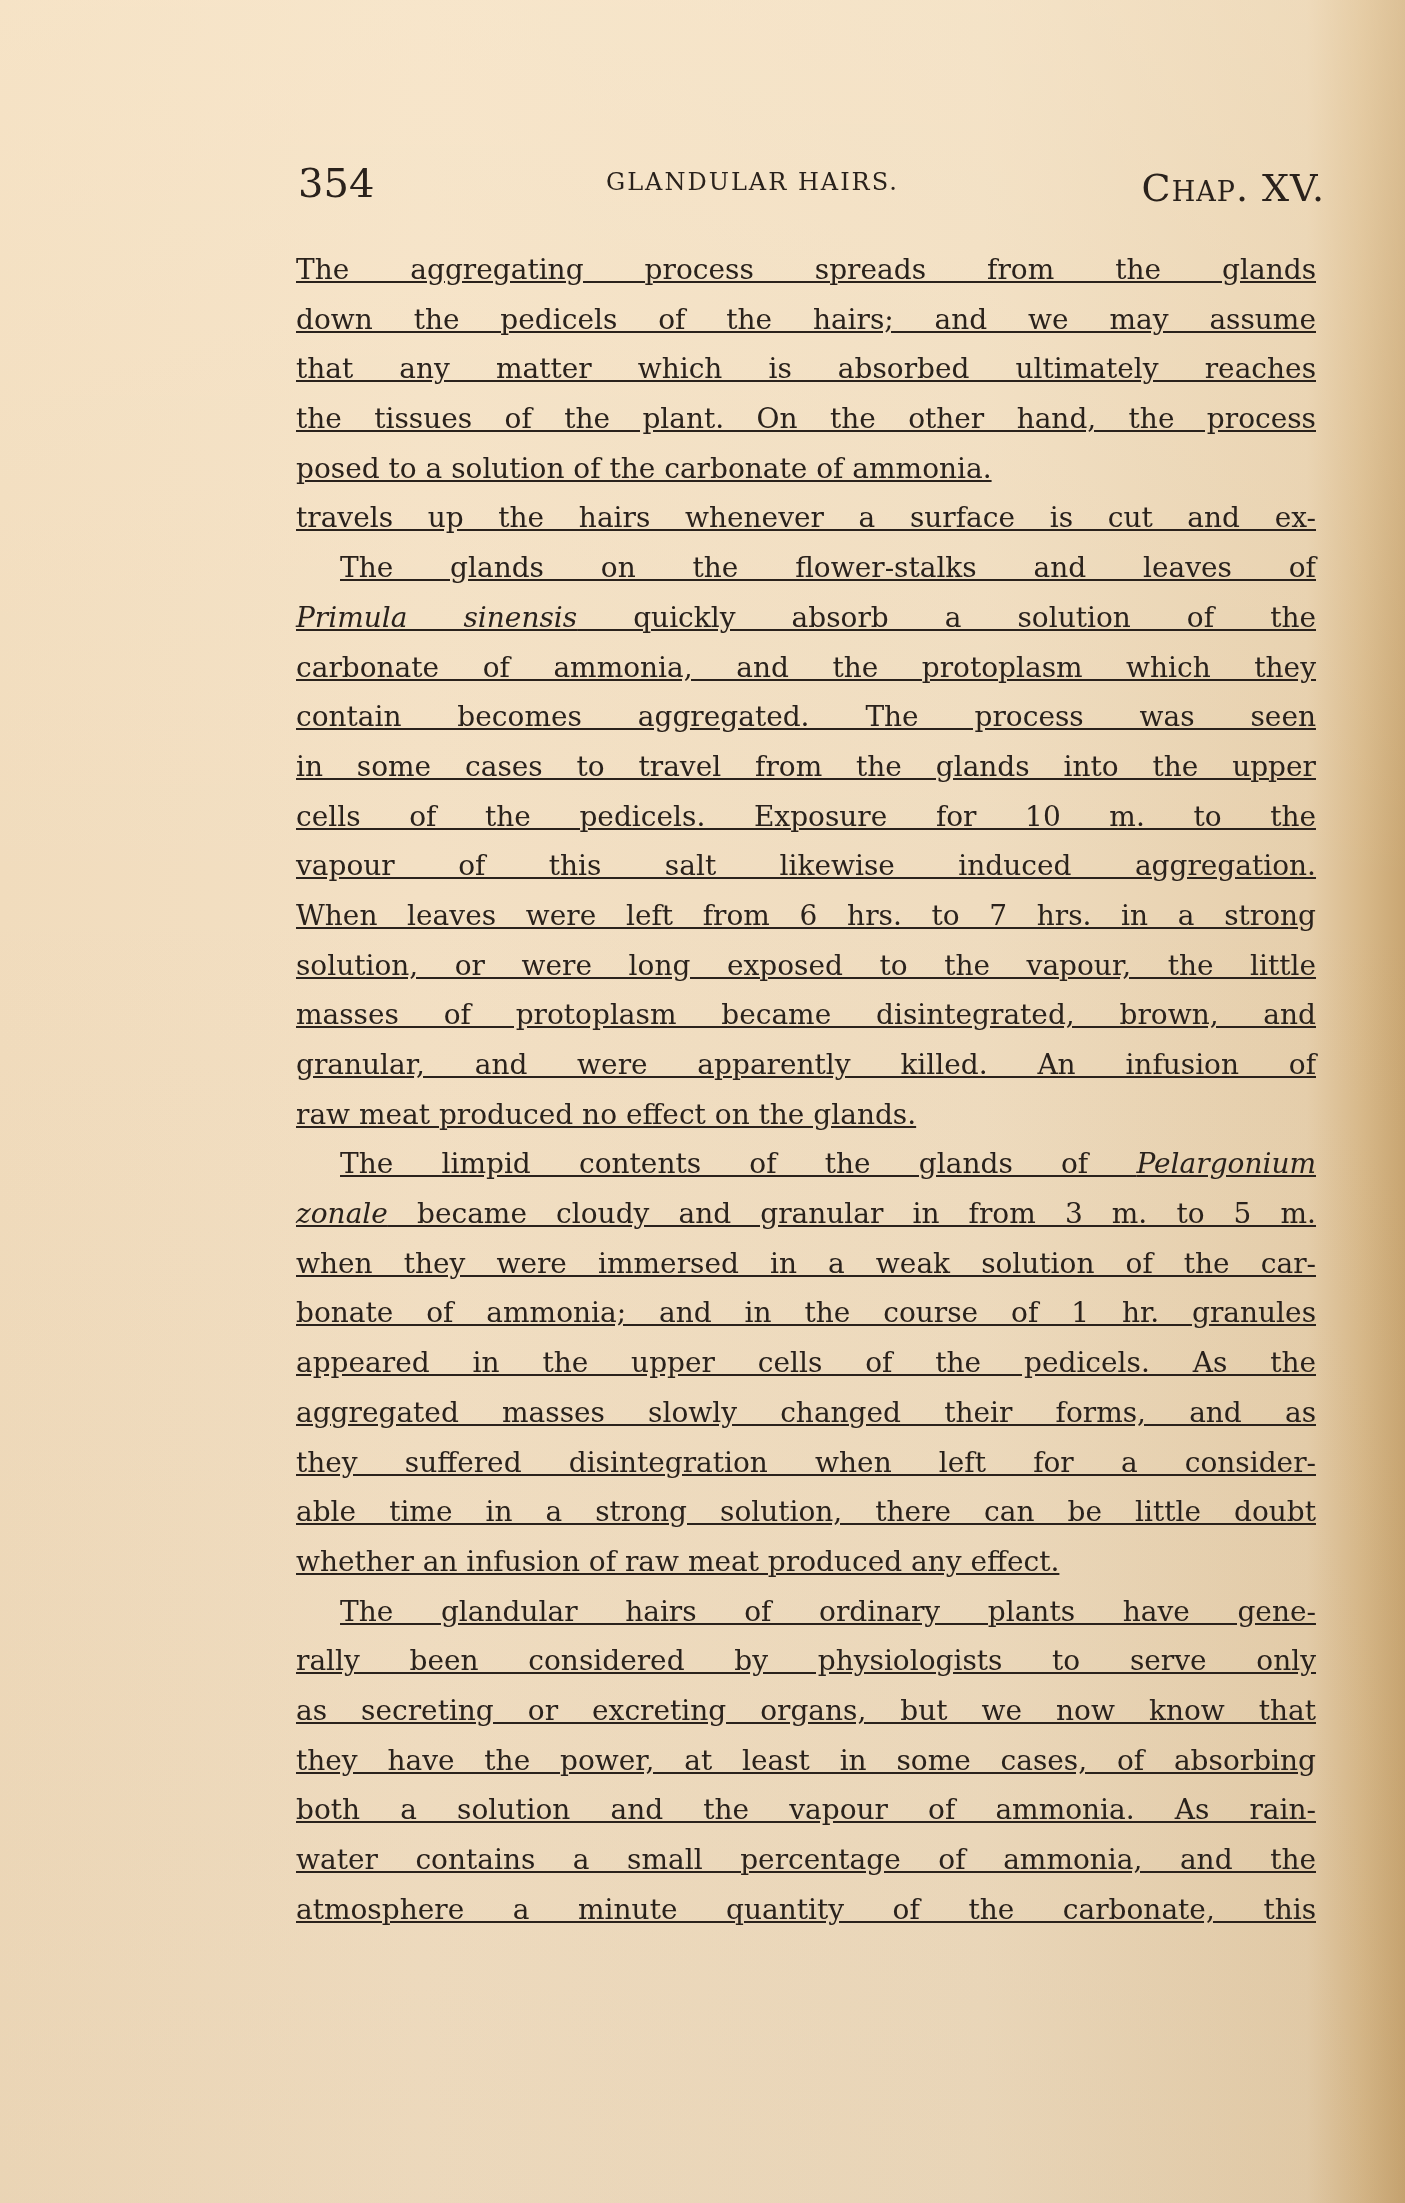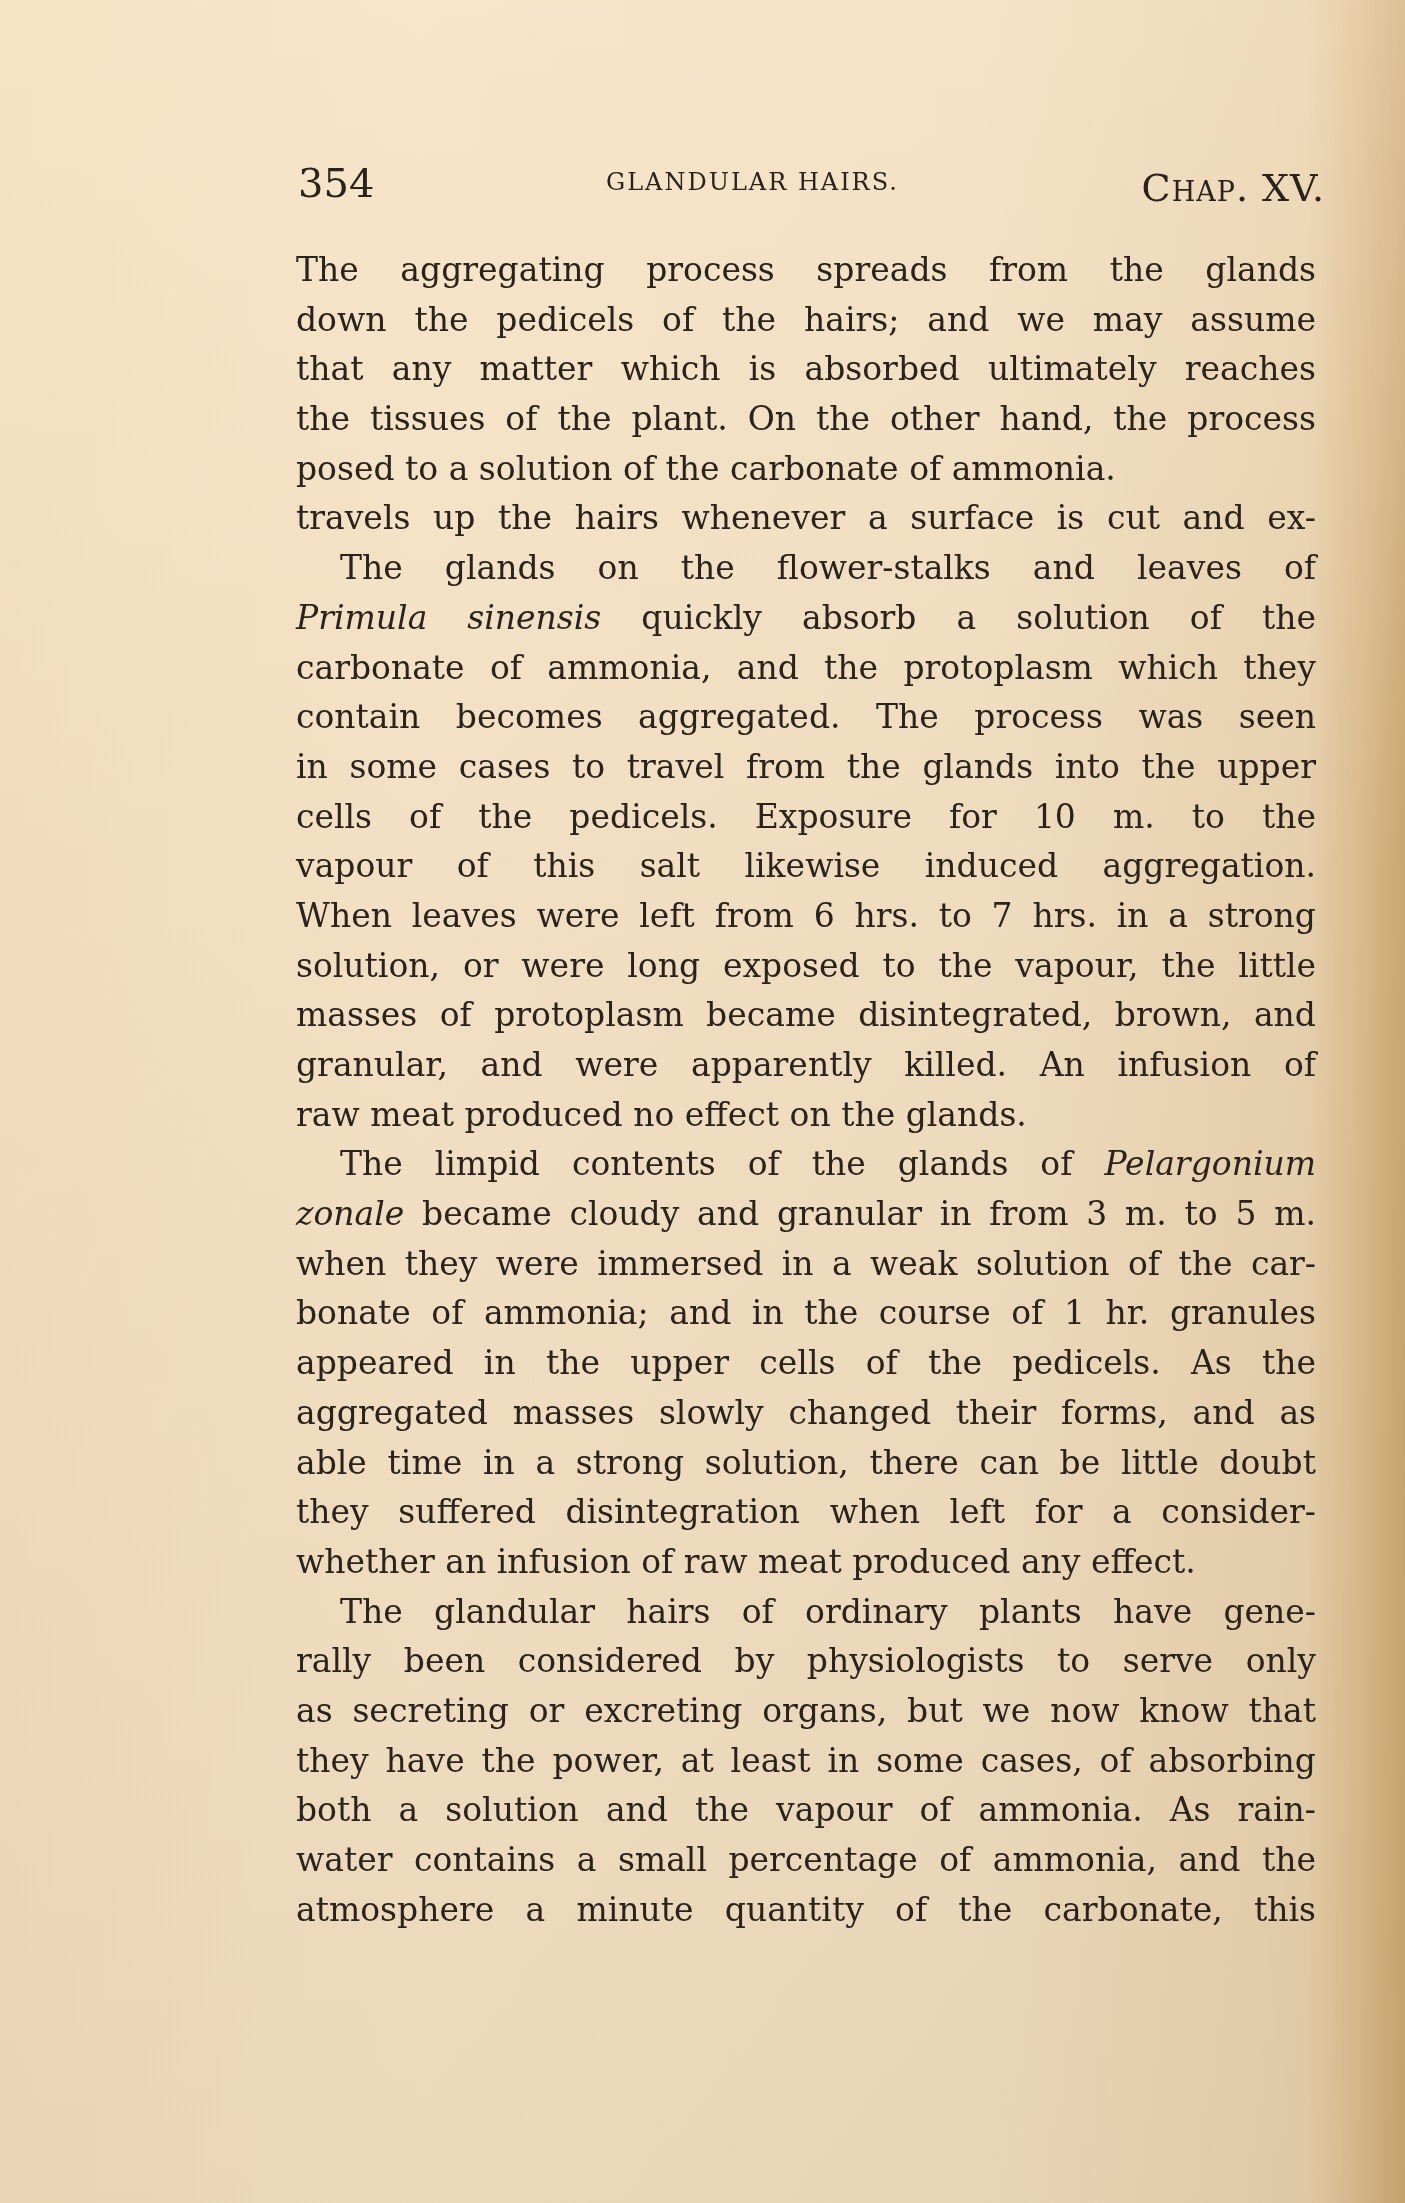--- a/index.html
+++ b/index.html
@@ -44,24 +44,25 @@
   .body-text {
     position: absolute;
     left: 296px;
     top: 245px;
     width: 1020px;
   }
   .line {
     display: block;
     height: 49.7px;
     line-height: 49.7px;
-    font-size: 33px;
+    font-size: 28px;
     white-space: nowrap;
     text-align: justify;
     text-align-last: justify;
+    text-decoration: underline;
   }
   .line.last { text-align-last: left; }
   .line.indent { padding-left: 44px; }
   .ital { font-style: italic; }
 </style>
 </head>
 <body>
 
 <div class="page-shade"></div>
 
@@ -97,22 +98,22 @@
     <span class="line last">raw meat produced no effect on the glands.</span>
   </div>
 
   <div>
     <span class="line indent"><span>The limpid contents of the glands of </span><i class="ital">Pelargonium</i></span>
     <span class="line"><i class="ital">zonale</i><span> became cloudy and granular in from 3 m. to 5 m.</span></span>
     <span class="line">when they were immersed in a weak solution of the car-</span>
     <span class="line">bonate of ammonia; and in the course of 1 hr. granules</span>
     <span class="line">appeared in the upper cells of the pedicels. As the</span>
     <span class="line">aggregated masses slowly changed their forms, and as</span>
+    <span class="line">they suffered disintegration when left for a consider-</span>
     <span class="line">able time in a strong solution, there can be little doubt</span>
-    <span class="line">they suffered disintegration when left for a consider-</span>
     <span class="line last">whether an infusion of raw meat produced any effect.</span>
   </div>
 
   <div>
     <span class="line indent">The glandular hairs of ordinary plants have gene-</span>
     <span class="line">rally been considered by physiologists to serve only</span>
     <span class="line">as secreting or excreting organs, but we now know that</span>
     <span class="line">they have the power, at least in some cases, of absorbing</span>
     <span class="line">both a solution and the vapour of ammonia. As rain-</span>
     <span class="line">water contains a small percentage of ammonia, and the</span>

